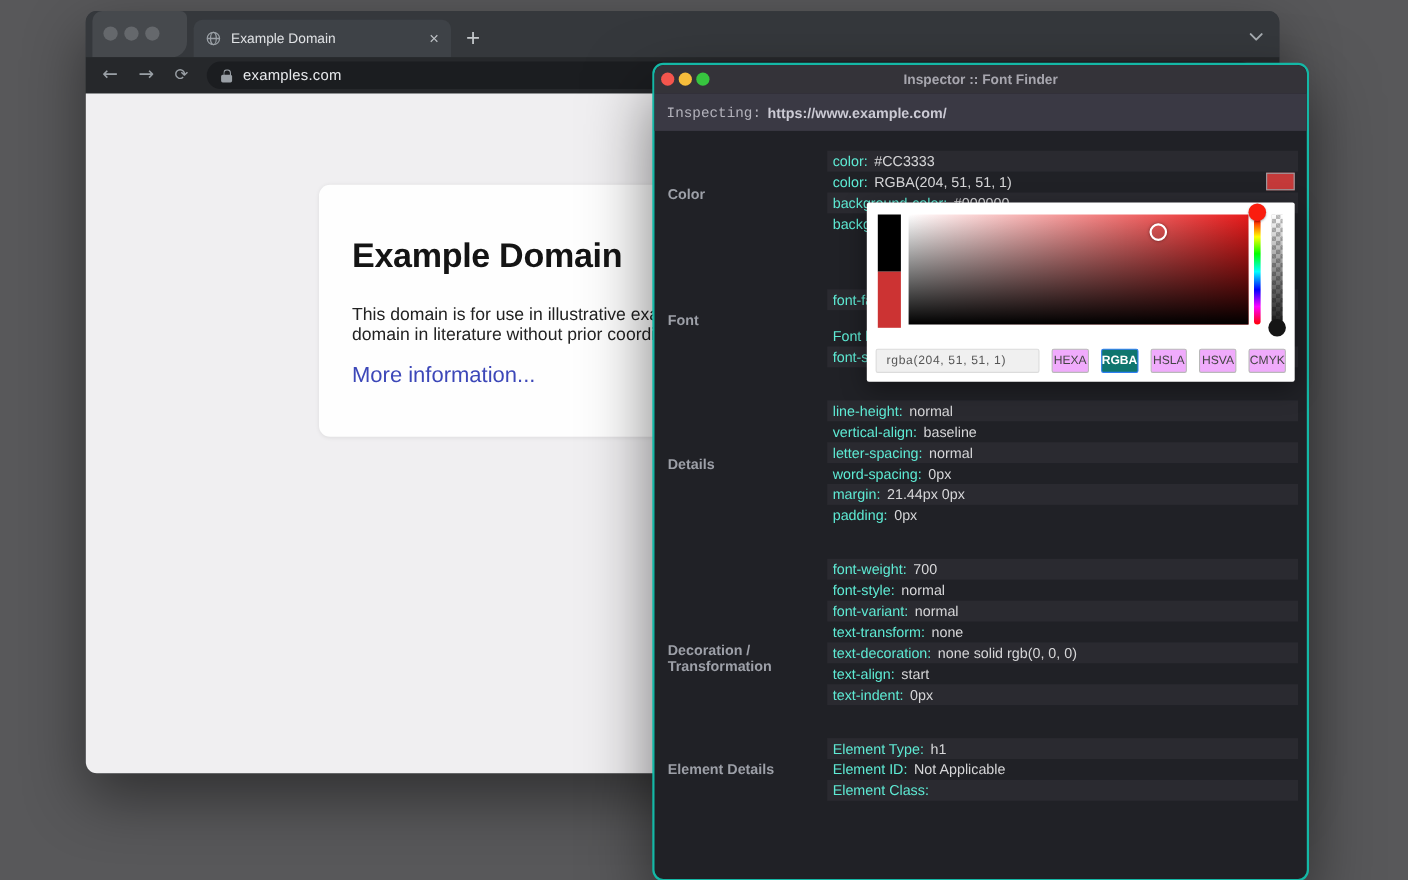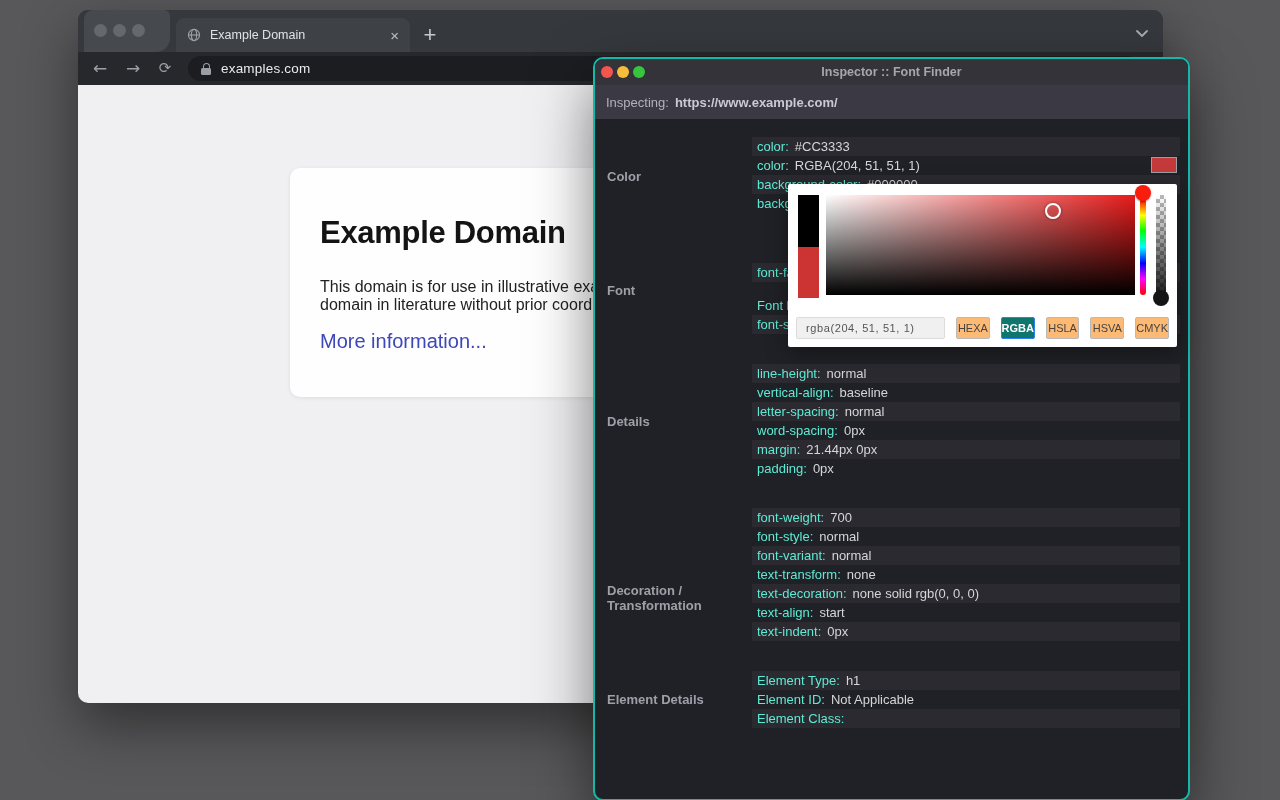--- a/index.html
+++ b/index.html
@@ -47,21 +47,21 @@
     position:absolute; left:593px; top:44px; width:597px; height:744px;
     background:#202126; border-radius:10px; border:2px solid #14b8a6;
     box-shadow:0 26px 60px rgba(0,0,0,.5);
     margin-top:13px;
   }
   .i-titlebar { position:absolute; top:0; left:0; right:0; height:26px; background:#343339; border-radius:9px 9px 0 0; display:flex; align-items:center; justify-content:center; }
   .i-title { font-size:12.5px; font-weight:700; color:#a7a6ae; }
   .tl { position:absolute; top:7px; width:12px; height:12px; border-radius:50%; }
   .tl-red{left:6px; background:#f4554d;} .tl-yel{left:22px; background:#f6bd3b;} .tl-grn{left:38px; background:#37c53f;}
   .i-inspectbar { position:absolute; top:26px; left:0; right:0; height:34px; background:#3a3944; display:flex; align-items:center; padding:0 11px; gap:6px; font-size:13px; }
-  .i-insp-label { color:#b3b2bb; }
+  .i-insp-label { color:#b3b2bb;font-family:Liberation Mono, monospace; }
   .i-insp-url { color:#cbcad4; font-weight:700; }
   .i-body { position:absolute; top:60px; left:0; right:0; bottom:0; }
 
   .sec-label { position:absolute; left:12px; width:140px; font-size:13px; font-weight:700; color:#9da0a8; line-height:15px; }
   .lbl-color{top:50px} .lbl-font{top:164px} .lbl-spacing{top:295px} .lbl-deco{top:464px} .lbl-elem{top:573px}
 
   .rows { position:absolute; left:157px; width:428px; }
   .rows-color{top:18px; height:76px;} .rows-font{top:144px; height:71px;}
   .rows-spacing{top:245px; height:114px;} .rows-deco{top:389px; height:133px;} .rows-elem{top:552px; height:57px;}
   .row { position:relative; height:19px; line-height:19px; font-size:13px; padding-left:5px; white-space:nowrap; overflow:hidden; }
@@ -86,21 +86,21 @@
   .pk-alpha { position:absolute; left:368px; top:11px; width:10px; height:104px; background-color:#fff;
     background-image:
       linear-gradient(to bottom, rgba(0,0,0,0) 0%, rgba(0,0,0,.92) 100%),
       linear-gradient(45deg,#b9b9b9 25%,transparent 25%,transparent 75%,#b9b9b9 75%),
       linear-gradient(45deg,#b9b9b9 25%,transparent 25%,transparent 75%,#b9b9b9 75%);
     background-size:100% 100%, 8px 8px, 8px 8px;
     background-position:0 0, 0 0, 4px 4px; }
   .pk-alpha-handle { position:absolute; left:365px; top:106px; width:16px; height:16px; border-radius:50%; background:#151515; }
   .pk-bottom { position:absolute; left:8px; top:133px; width:373px; height:22px; display:flex; gap:11px; }
   .pk-input { width:149px; height:22px; background:#f0f0f0; border:1px solid #dcdcdc; border-radius:2px; font-size:11px; color:#555; padding:0 9px; letter-spacing:.6px; font-family:"Liberation Sans", sans-serif; outline:none; }
-  .pk-btn { width:34px; height:22px; background:#fdba74; border:1px solid #b9b9b9; border-radius:2px; font-size:11px; color:#444; display:flex; align-items:center; justify-content:center; cursor:pointer; }
+  .pk-btn { width:34px; height:22px; background:#f0abfc; border:1px solid #b9b9b9; border-radius:2px; font-size:11px; color:#444; display:flex; align-items:center; justify-content:center; cursor:pointer; }
   .pk-btn.active { background:#0f766e; border-color:#2e7ff2; color:#fff; font-weight:700; }
 </style>
 </head>
 <body>
 
 <div class="browser">
   <div class="tabstrip">
     <div class="controls-pill">
       <span class="win-dot d1"></span>
       <span class="win-dot d2"></span>

